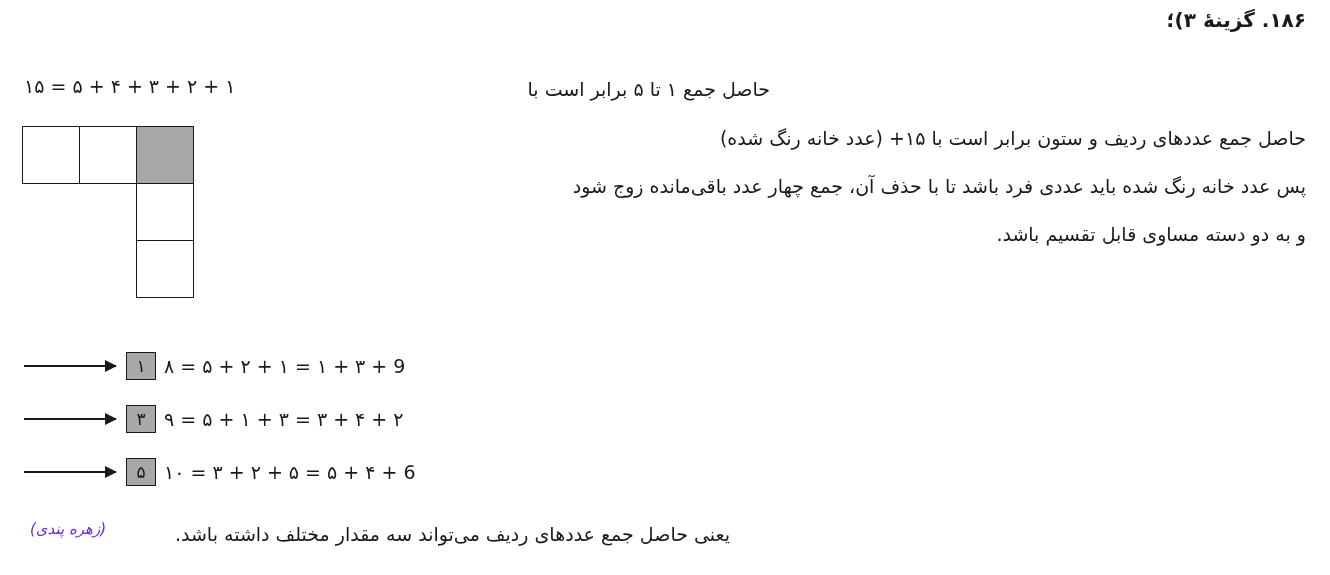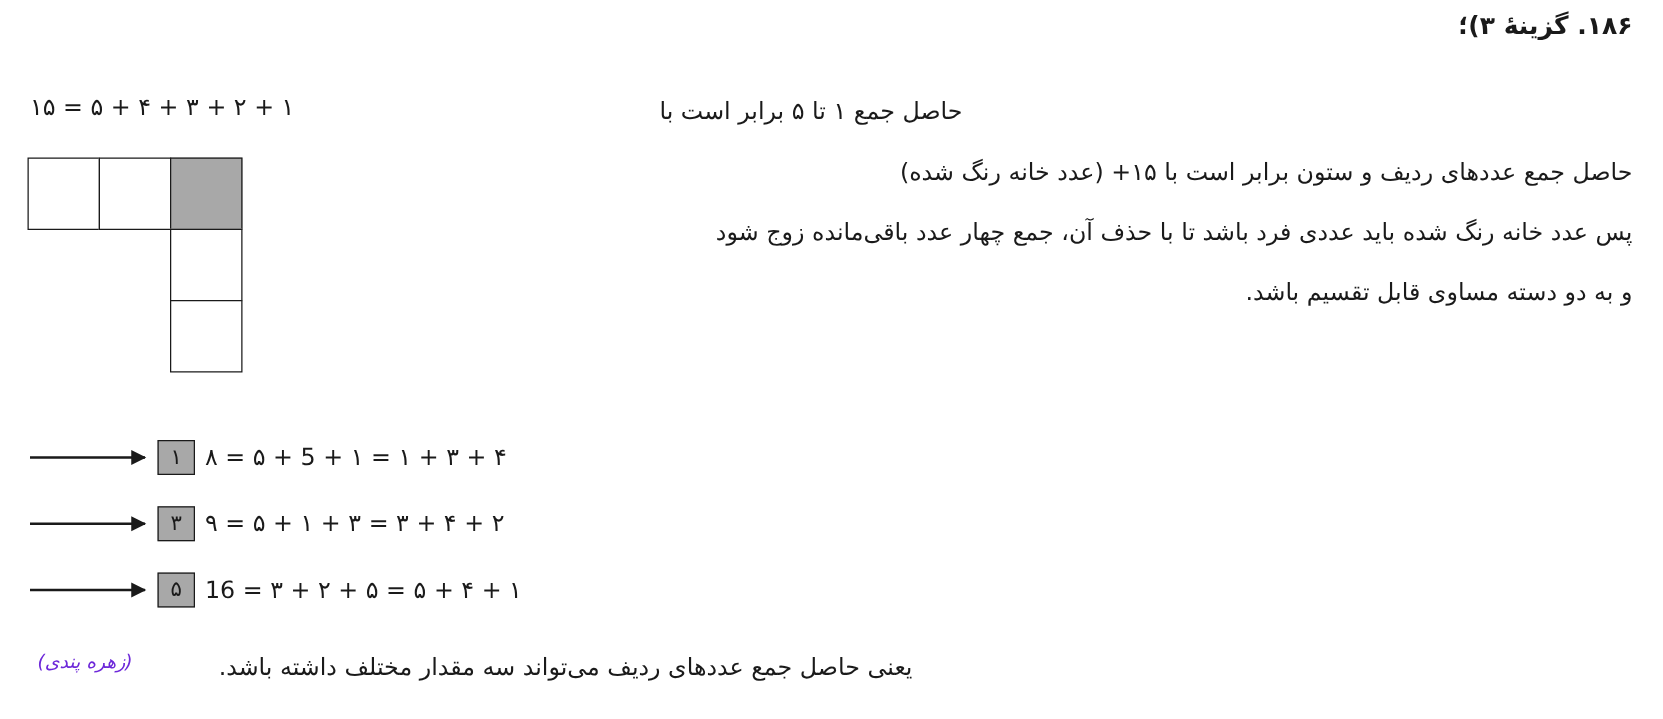--- a/index.html
+++ b/index.html
@@ -167,32 +167,32 @@
     <div class="cell cell-r0c0"></div>
     <div class="cell cell-r0c1"></div>
     <div class="cell shaded cell-r0c2"></div>
     <div class="cell cell-r1c2"></div>
     <div class="cell cell-r2c2"></div>
   </div>
 
   <div class="eq-row eq-1">
     <span class="arrow"></span>
     <span class="mini-box">۱</span>
-    <span class="eq-text">۴ + ۳ + ۱ = ۱ + 5 + ۵ = ۸</span>
+    <span class="eq-text">9 + ۳ + ۱ = ۱ + ۲ + ۵ = ۸</span>
   </div>
 
   <div class="eq-row eq-2">
     <span class="arrow"></span>
     <span class="mini-box">۳</span>
     <span class="eq-text">۲ + ۴ + ۳ = ۳ + ۱ + ۵ = ۹</span>
   </div>
 
   <div class="eq-row eq-3">
     <span class="arrow"></span>
     <span class="mini-box">۵</span>
-    <span class="eq-text">۱ + ۴ + ۵ = ۵ + ۲ + ۳ = 16</span>
+    <span class="eq-text">6 + ۴ + ۵ = ۵ + ۲ + ۳ = ۱۰</span>
   </div>
 
   <div class="rtl-line line-final">یعنی حاصل جمع عددهای ردیف می‌تواند سه مقدار مختلف داشته باشد.</div>
 
   <div class="signature">(زهره پندی)</div>
 
 </div>
 
 </body></html>

